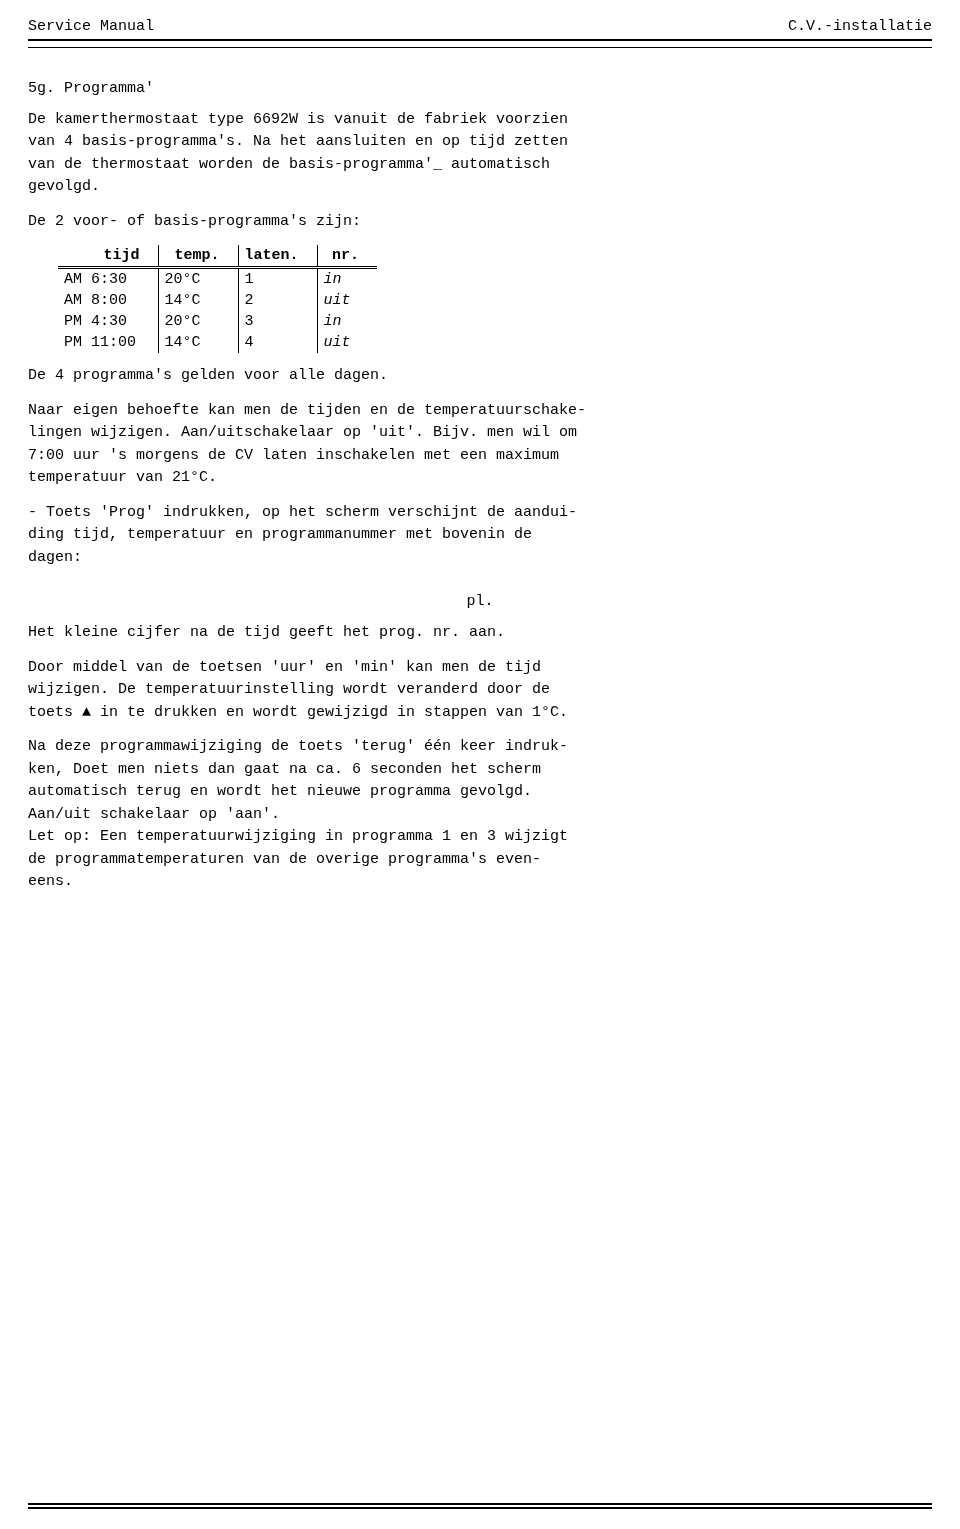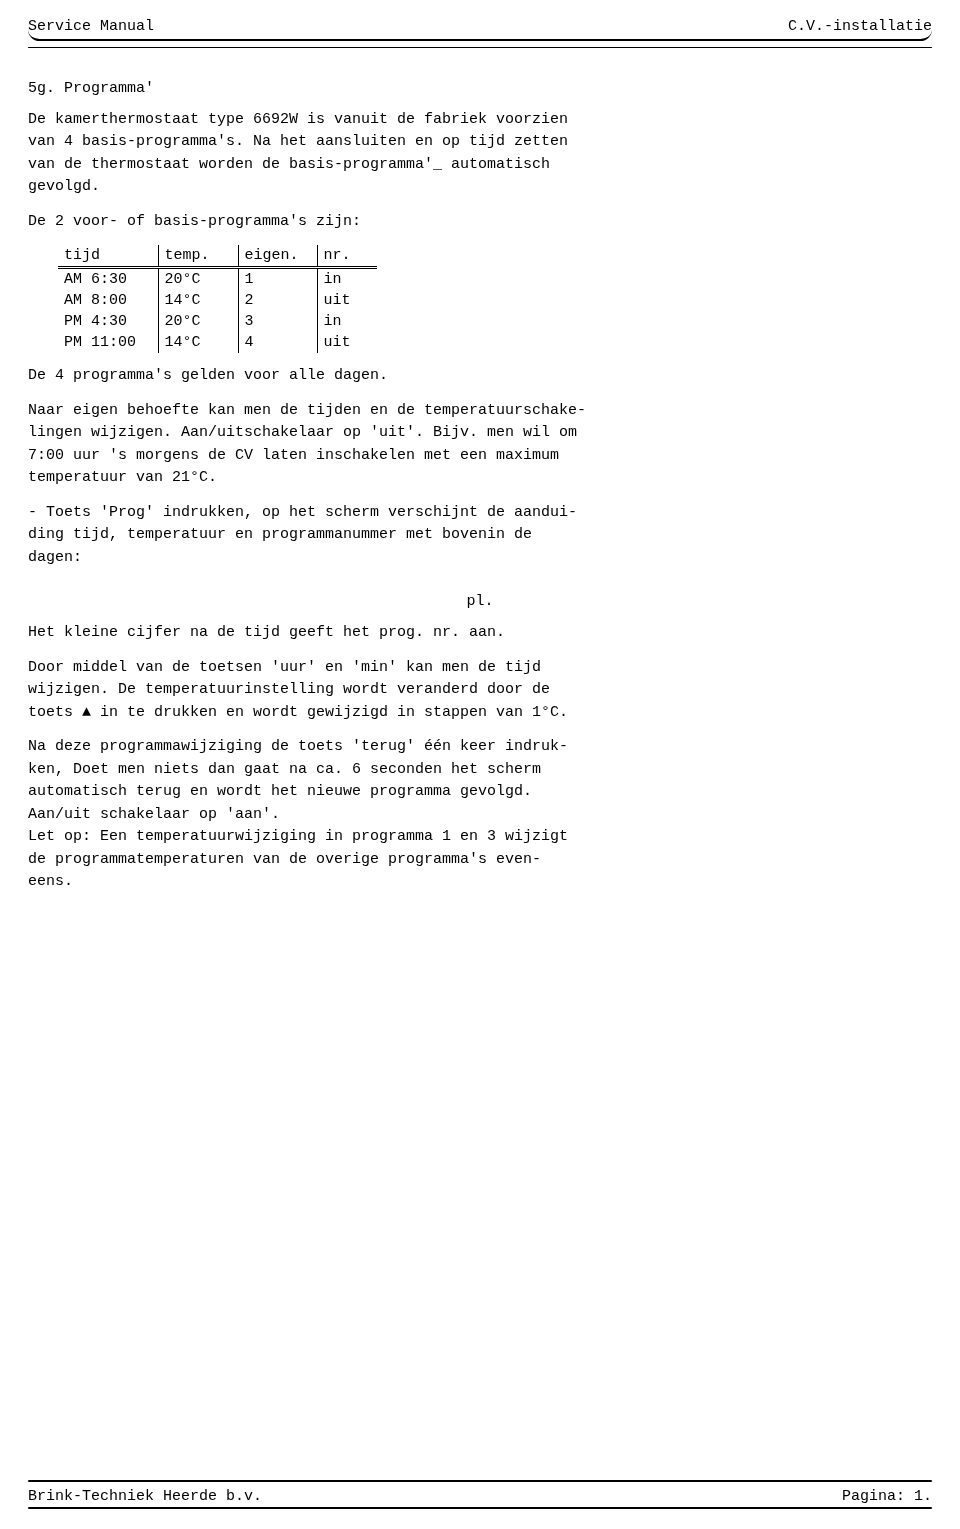--- a/index.html
+++ b/index.html
@@ -1,19 +1,18 @@
 <!DOCTYPE html>
 <html><head>
   <meta charset="utf-8">
   <style>
     * {
       margin: 0;
       padding: 0;
       box-sizing: border-box;
-      border-radius: 15px;
     }
 
     body {
       background: #ffffff;
       font-family: 'Courier New', Courier, monospace;
       font-size: 15px;
       color: #000000;
       width: 960px;
       min-height: 1529px;
       padding: 0;
@@ -68,35 +67,36 @@
       margin: 12px 30px 12px 30px;
     }
 
     table.program-table {
       border-collapse: collapse;
       font-family: 'Courier New', Courier, monospace;
       font-size: 15px;
     }
 
     table.program-table th {
-      text-align: left;
+      text-align: right;
       padding: 2px 18px 2px 6px;
       border-bottom: 3px double #000;
-      font-weight: normal;
+      font-weight: bold;
     }
 
     table.program-table td {
       text-align: left;
       padding: 2px 18px 2px 6px;
       border-right: 1px solid #000;
       margin-left: 48px;
     }
 
     table.program-table td:last-child {
       border-right: none;
+      font-style: italic;
     }
 
     table.program-table th:not(:last-child) {
       border-right: 1px solid #000;
     }
 
     .col-tijd { width: 100px; }
     .col-temp { width: 80px; }
     .col-prog { width: 60px; }
     .col-nr { width: 60px; }
@@ -141,21 +141,21 @@
 gevolgd.</div>
 
     <div class="paragraph">De 2 voor- of basis-programma's zijn:</div>
 
     <div class="table-wrapper">
       <table class="program-table">
         <thead>
           <tr>
             <th class="col-tijd">tijd</th>
             <th class="col-temp">temp.</th>
-            <th class="col-prog">eigen.</th>
+            <th class="col-prog">laten.</th>
             <th class="col-nr">nr.</th>
           </tr>
         </thead>
         <tbody id="program-table-body">
         <tr>
               <td>AM  6:30</td>
               <td>20°C</td>
               <td>1</td>
               <td>in</td>
             </tr>
@@ -207,20 +207,16 @@
 automatisch terug en wordt het nieuwe programma gevolgd.
 Aan/uit schakelaar op 'aan'.
 Let op: Een temperatuurwijziging in programma 1 en 3 wijzigt
   de programmatemperaturen van de overige programma's even-
   eens.</div>
 
   </div>
 
   <div class="footer-area">
     <hr class="divider-thick">
-    <div class="footer-line">
-      <span>Brink-Techniek Heerde b.v.</span>
-      <span>Pagina: 1.</span>
-    </div>
     <hr class="divider-thick">
   </div>
 
 </div>
 
 </body></html>

